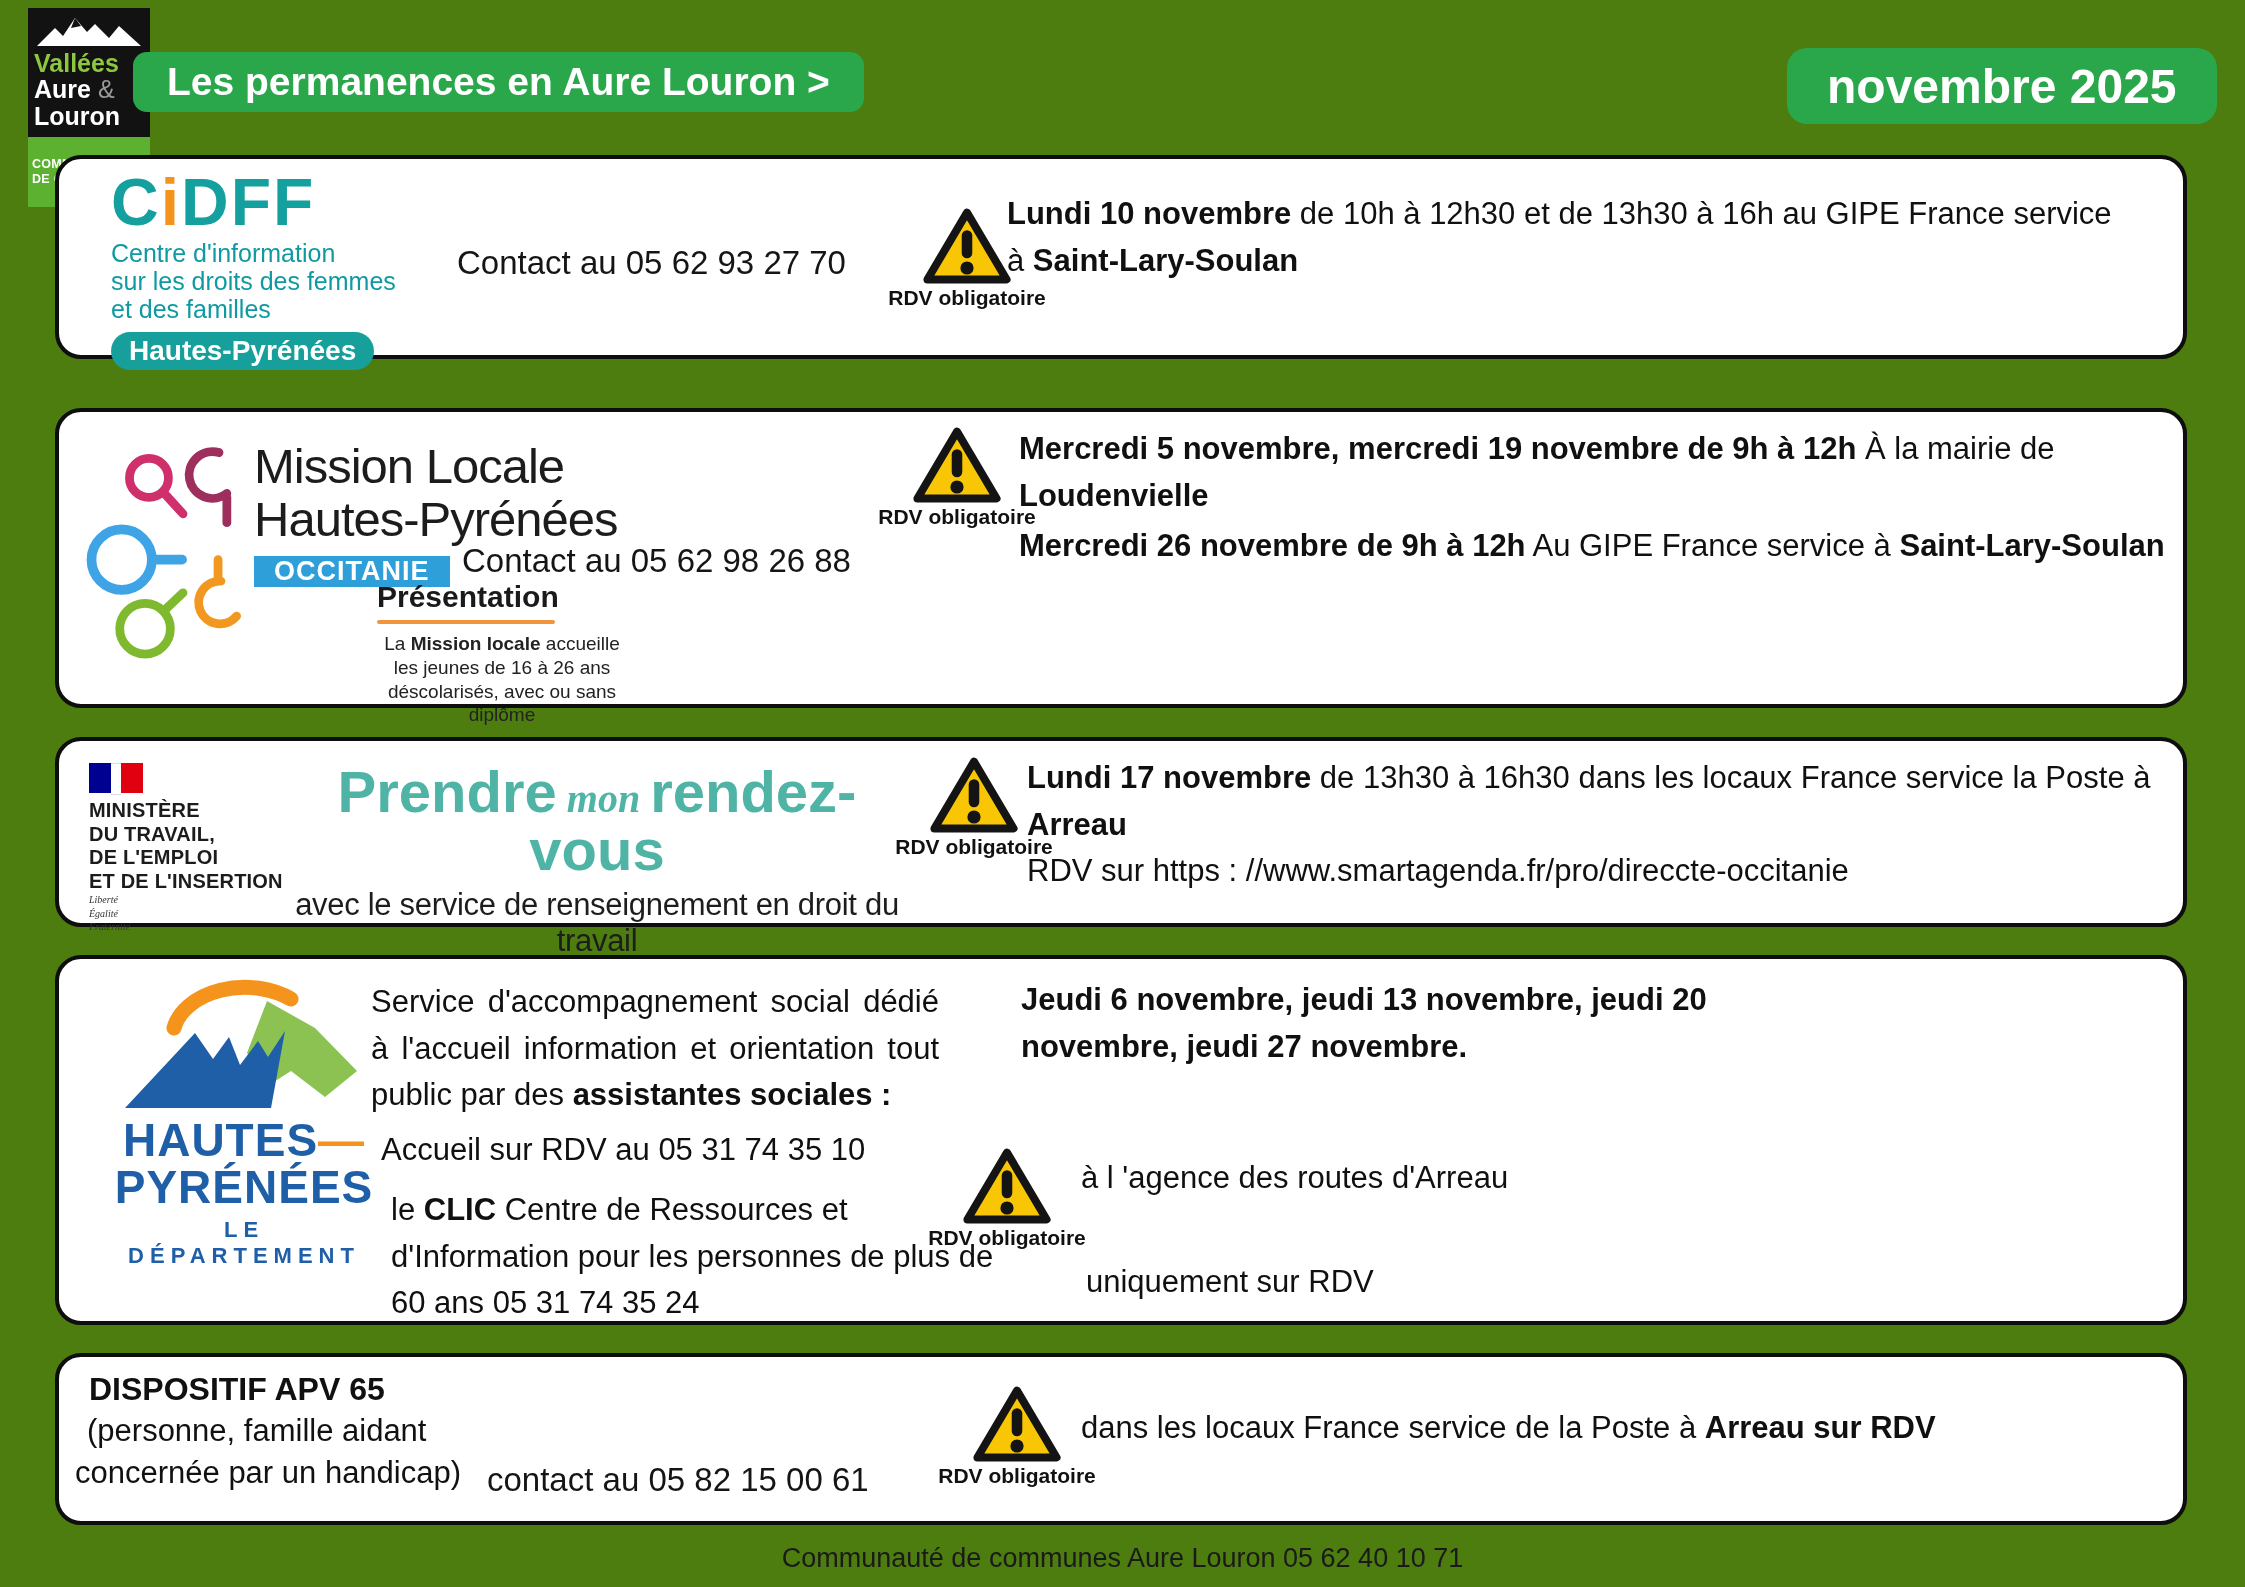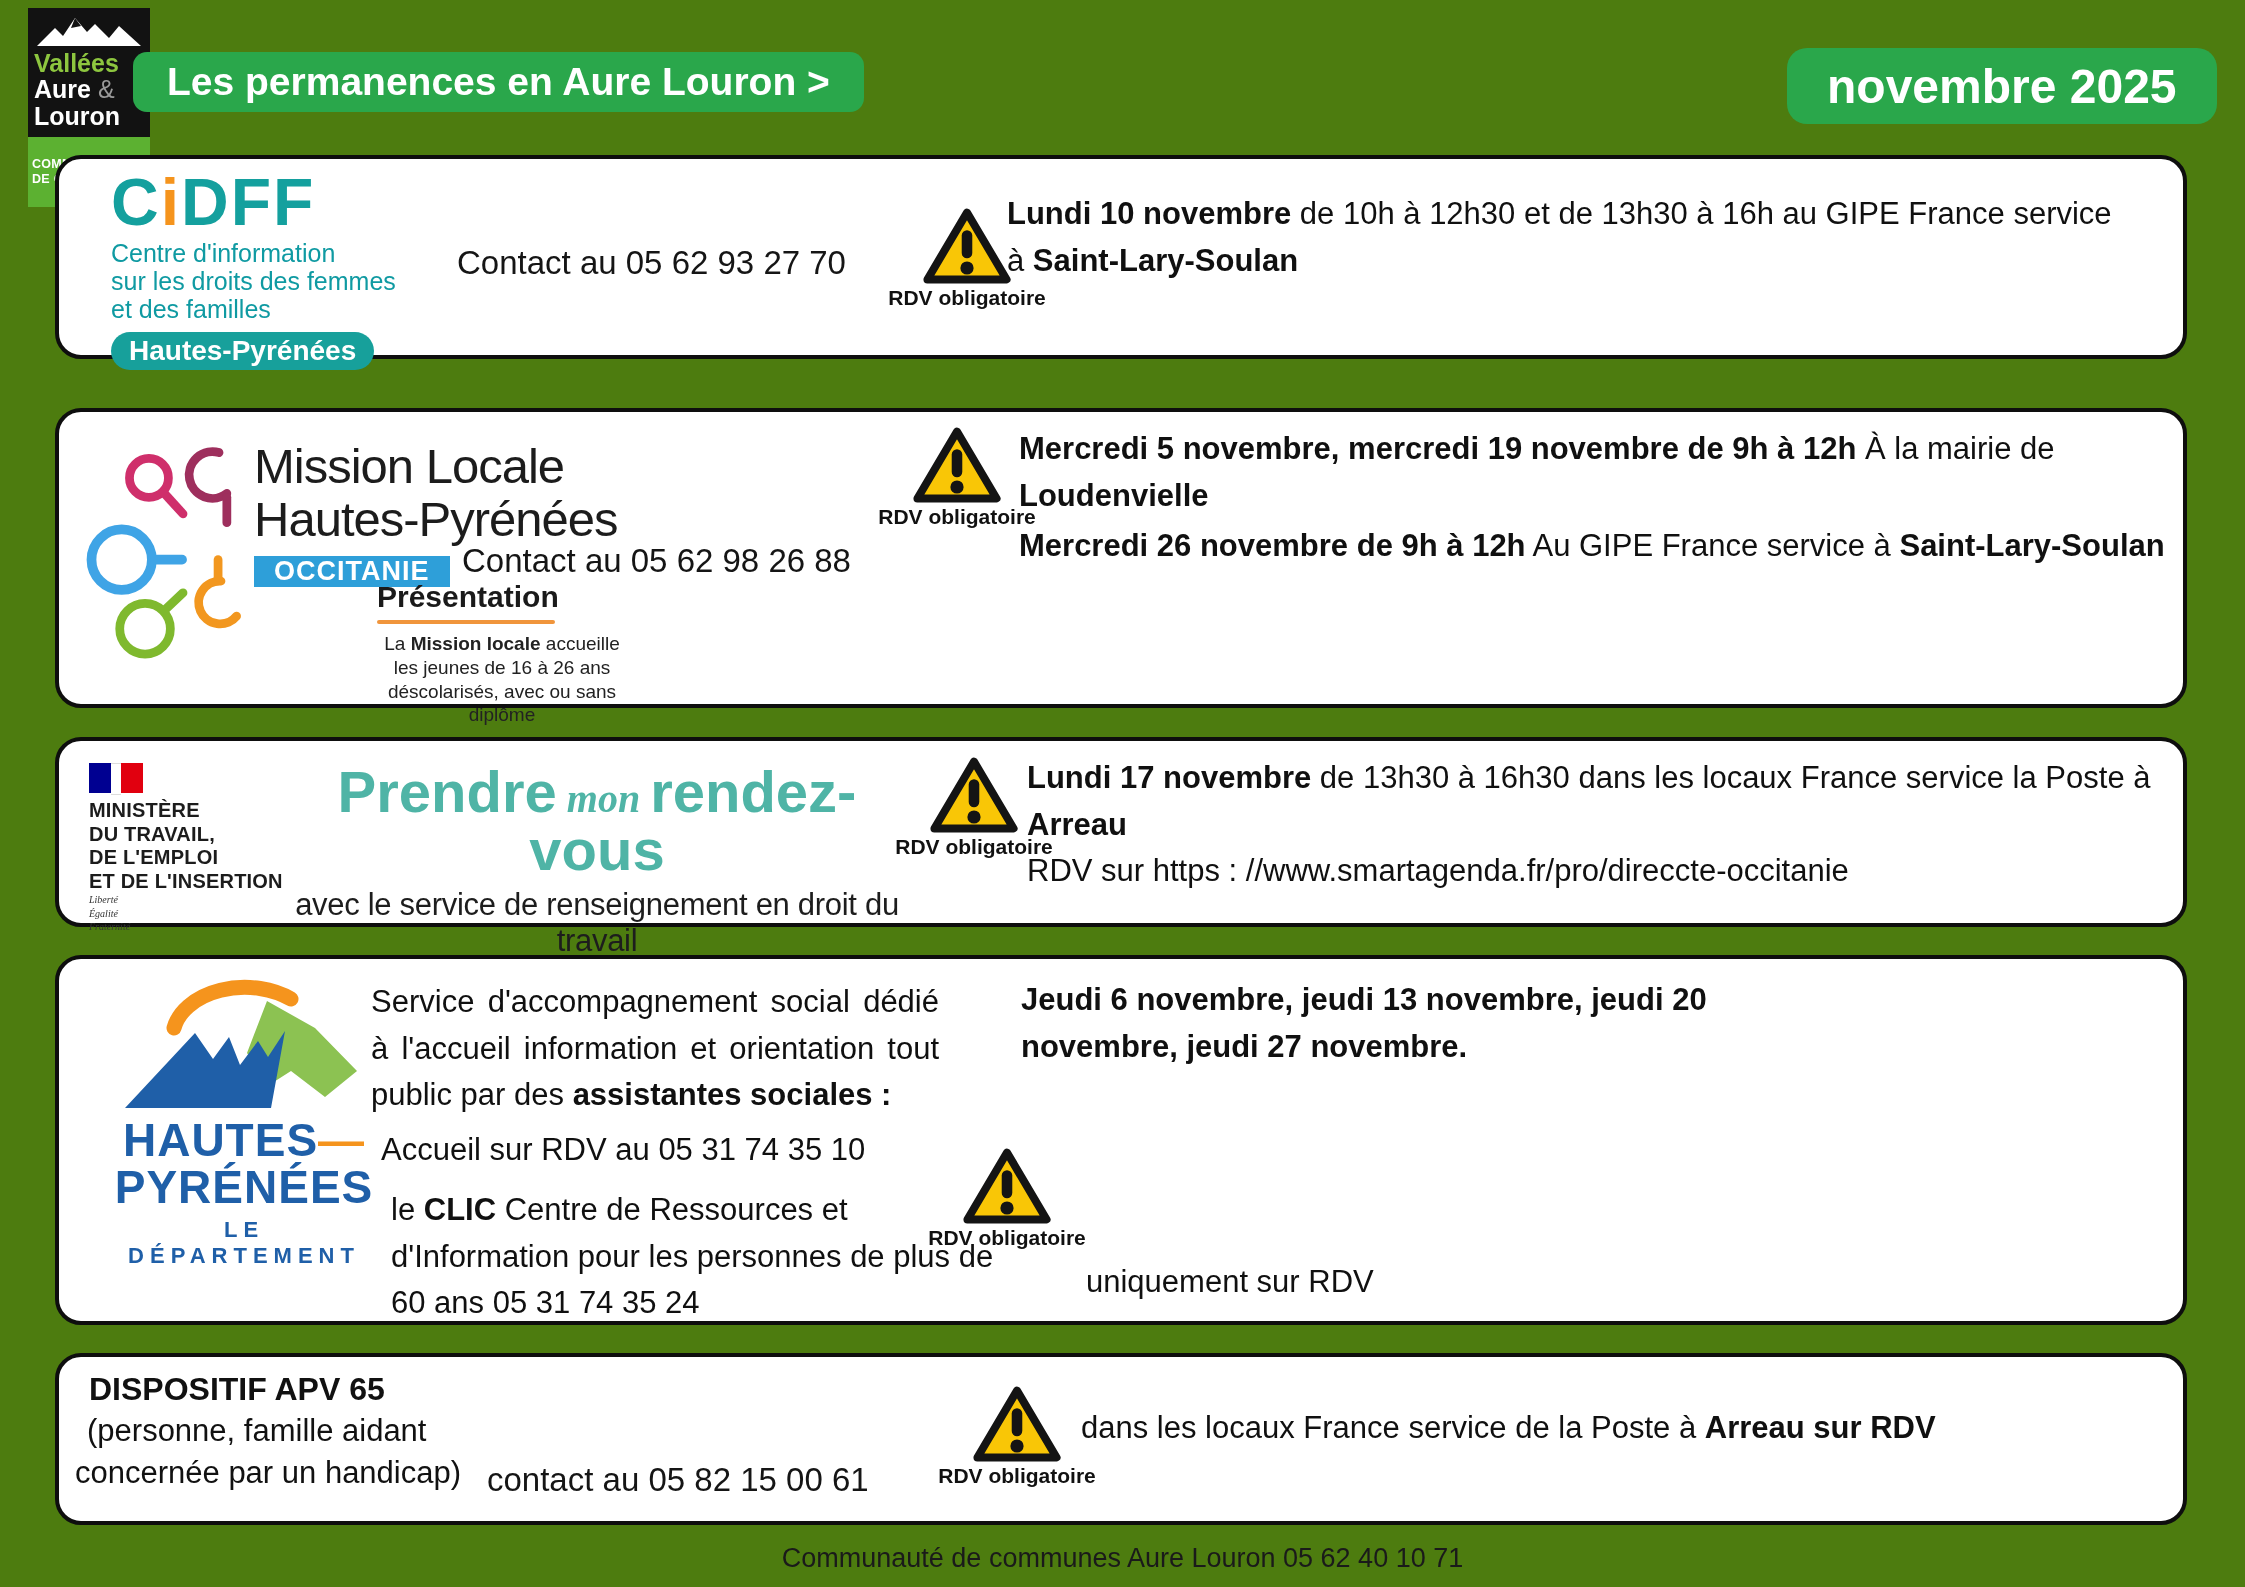--- a/index.html
+++ b/index.html
@@ -242,20 +242,21 @@
 
     <div class="warn" style="left:878px;top:188px;">
       <svg width="88" height="78" viewBox="0 0 100 88">
         <path d="M50 6 L95 82 H5 Z" fill="#F9C606" stroke="#141414" stroke-width="9" stroke-linejoin="round"></path>
         <rect x="44" y="26" width="12" height="32" rx="6" fill="#141414"></rect>
         <circle cx="50" cy="69" r="7.5" fill="#141414"></circle>
       </svg>
       <div class="warn-label">RDV obligatoire</div>
     </div>
 
+    <div class="abs txt" style="left:1022px;top:196px;">à l 'agence des routes d'Arreau</div>
     <div class="abs txt" style="left:1027px;top:300px;">uniquement sur RDV</div>
   </section>
 
   <section class="box" id="box5">
     <div class="abs apv-title" style="left:30px;top:14px;">DISPOSITIF APV 65</div>
     <div class="abs apv-line" style="left:28px;top:56px;"> (personne, famille aidant</div>
     <div class="abs apv-line" style="left:16px;top:98px;">concernée par un handicap)</div>
     <div class="abs contact" style="left:428px;top:104px;">contact au 05 82 15 00 61</div>
 
     <div class="warn" style="left:888px;top:28px;">

